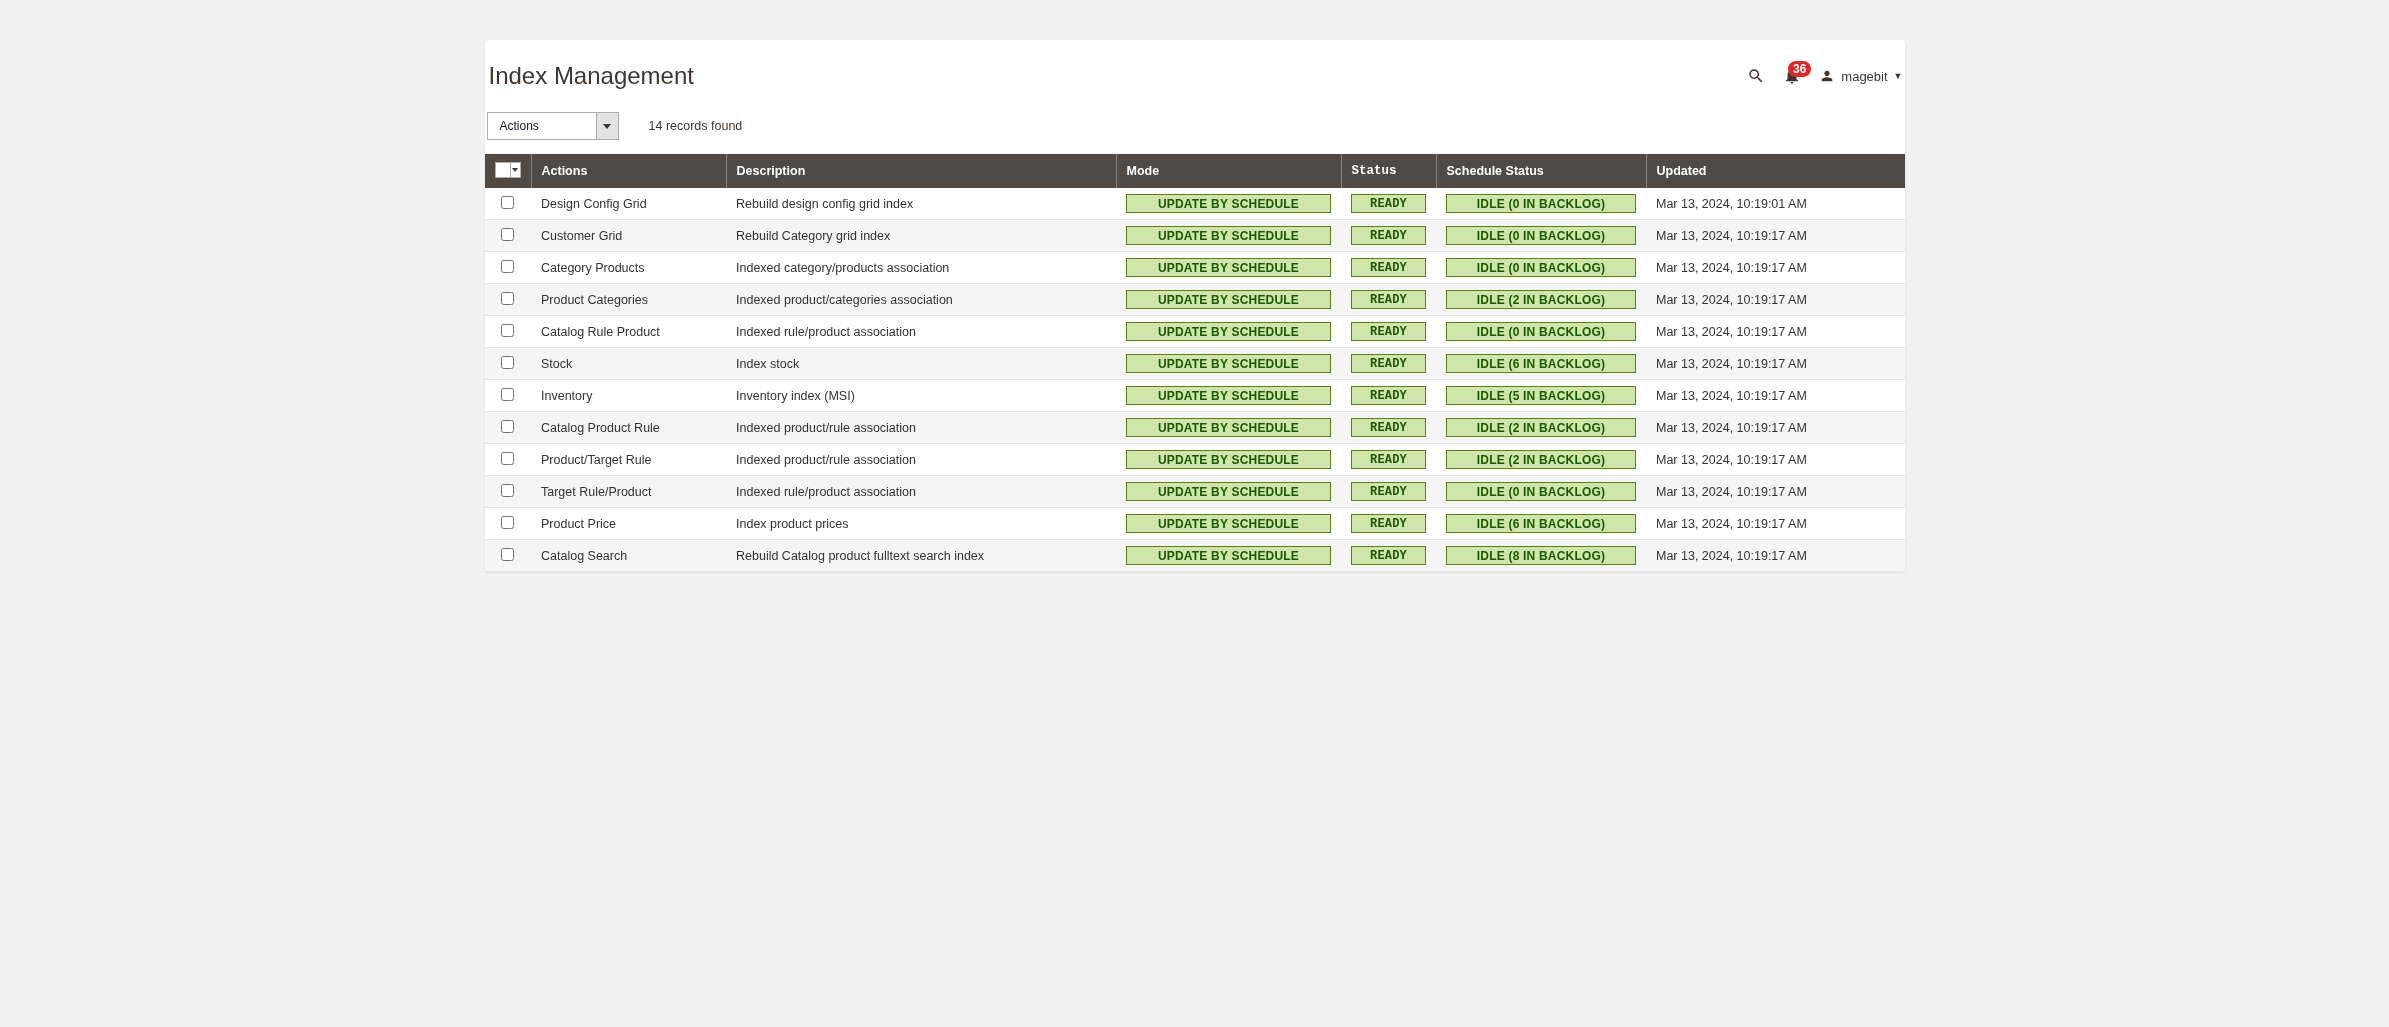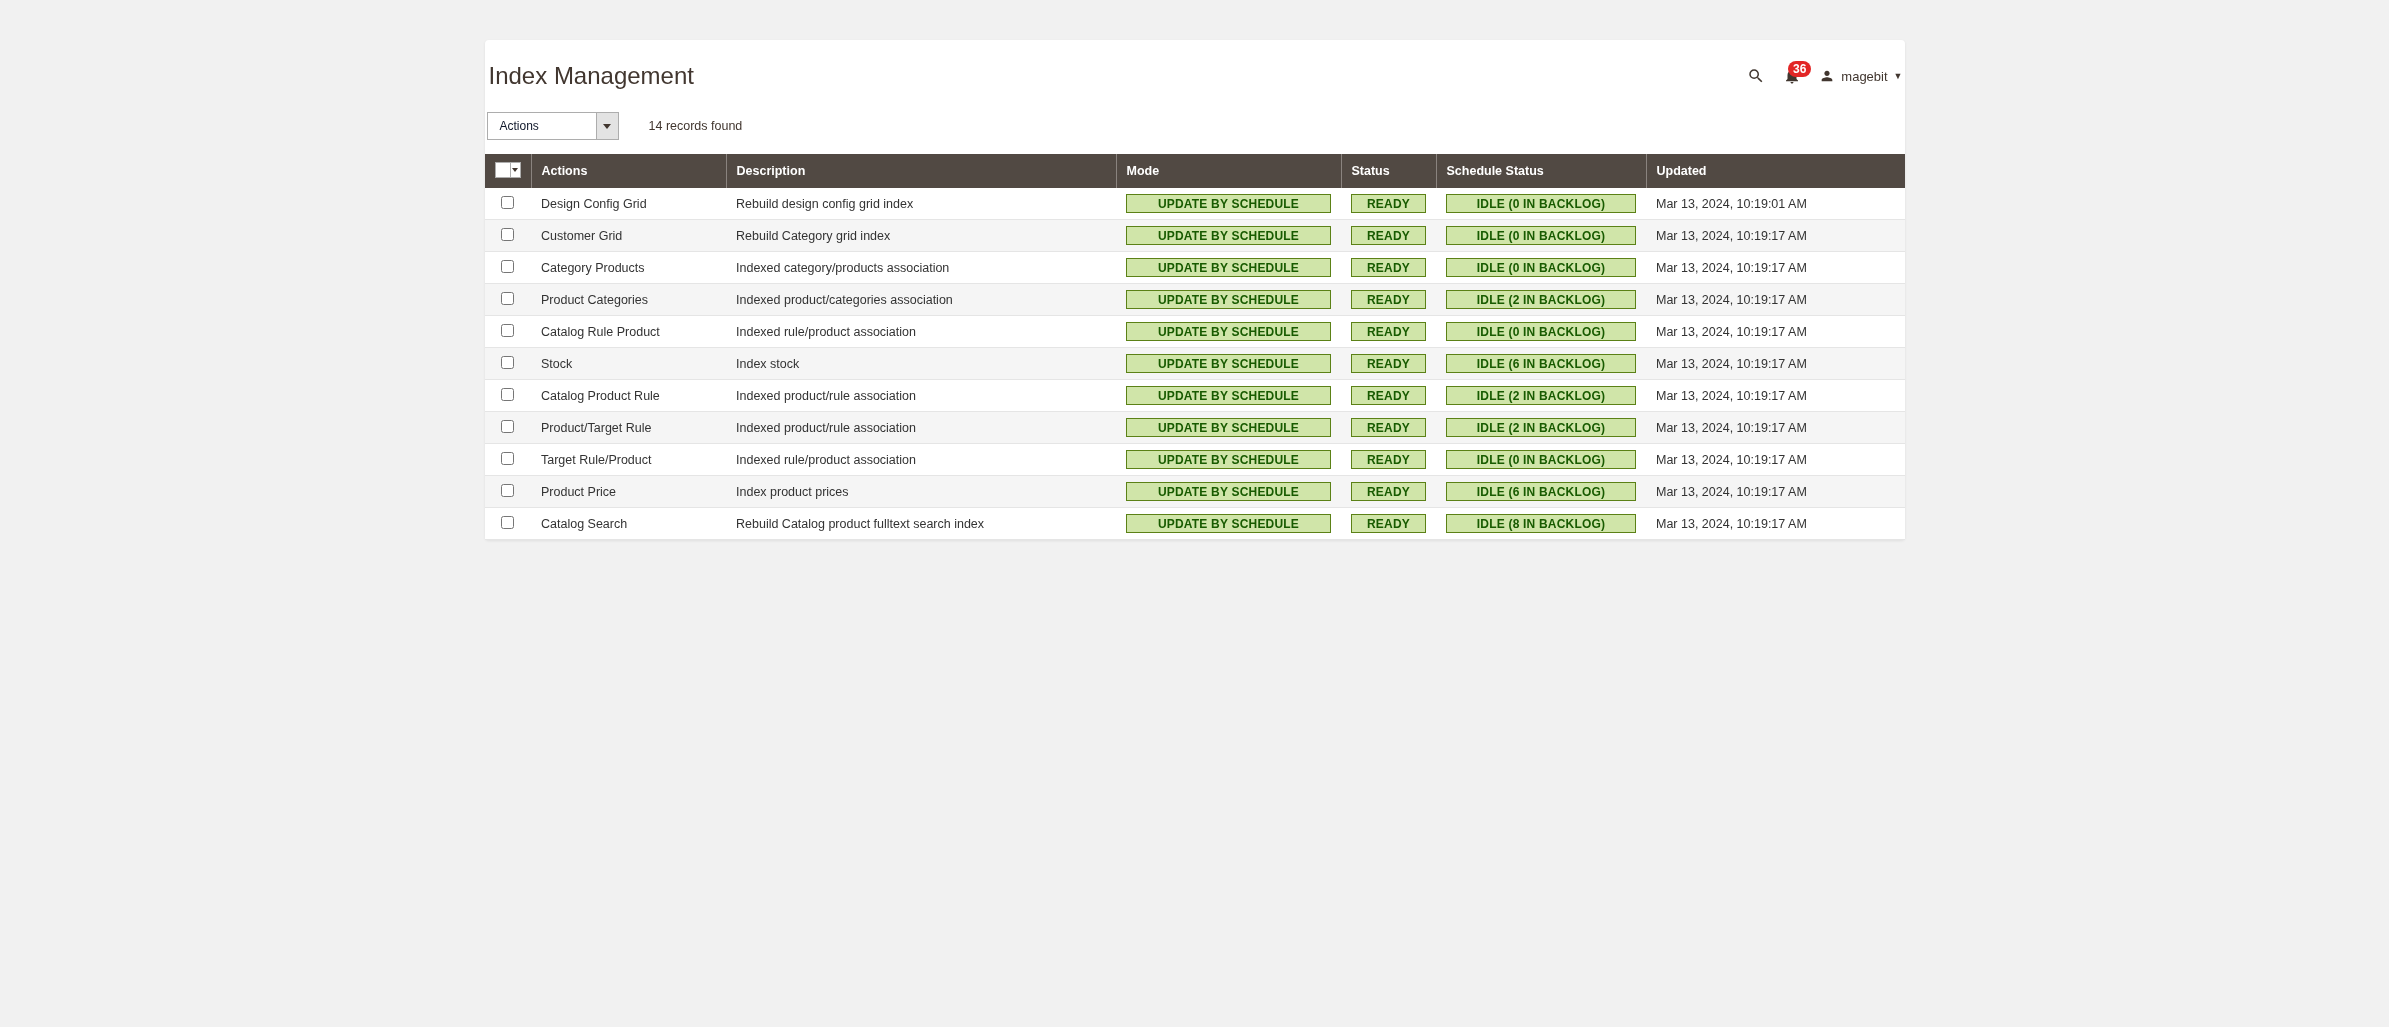--- a/index.html
+++ b/index.html
@@ -156,21 +156,21 @@
   color: #333;
   border-bottom: 1px solid #e5e5e5;
   vertical-align: middle;
   height: 28px;
 }
 .td-check { text-align: center; width: 36px; }
 .td-check input { cursor: pointer; }
 .col-indexer { width: 195px; }
 .col-desc { width: 390px; }
 .col-mode { width: 225px; margin-top: 16px; }
-.col-status { width: 95px; }
+.col-status { width: 95px; font-family: Liberation Mono, monospace; }
 .col-sched { width: 210px; }
 .col-updated { }
 .pill {
   display: block;
   text-align: center;
   font-size: 12px;
   font-weight: 700;
   padding: 2px 0 1px;
   border: 1px solid #5b8116;
   background: #d0e5a9;
@@ -323,20 +323,35 @@
           <td class="col-status">
             <span class="pill">READY</span>
           </td>
           <td class="col-sched">
             <span class="pill">IDLE (6 IN BACKLOG)</span>
           </td>
           <td class="col-updated">Mar 13, 2024, 10:19:17 AM</td>
         </tr>
         <tr>
           <td class="td-check"><input type="checkbox" style=""></td>
+          <td class="col-indexer">Inventory</td>
+          <td class="col-desc">Inventory index (MSI)</td>
+          <td class="col-mode">
+            <span class="pill">UPDATE BY SCHEDULE</span>
+          </td>
+          <td class="col-status">
+            <span class="pill">READY</span>
+          </td>
+          <td class="col-sched">
+            <span class="pill">IDLE (5 IN BACKLOG)</span>
+          </td>
+          <td class="col-updated">Mar 13, 2024, 10:19:17 AM</td>
+        </tr>
+        <tr>
+          <td class="td-check"><input type="checkbox" style=""></td>
           <td class="col-indexer">Catalog Product Rule</td>
           <td class="col-desc">Indexed product/rule association</td>
           <td class="col-mode">
             <span class="pill">UPDATE BY SCHEDULE</span>
           </td>
           <td class="col-status">
             <span class="pill">READY</span>
           </td>
           <td class="col-sched">
             <span class="pill">IDLE (2 IN BACKLOG)</span>

